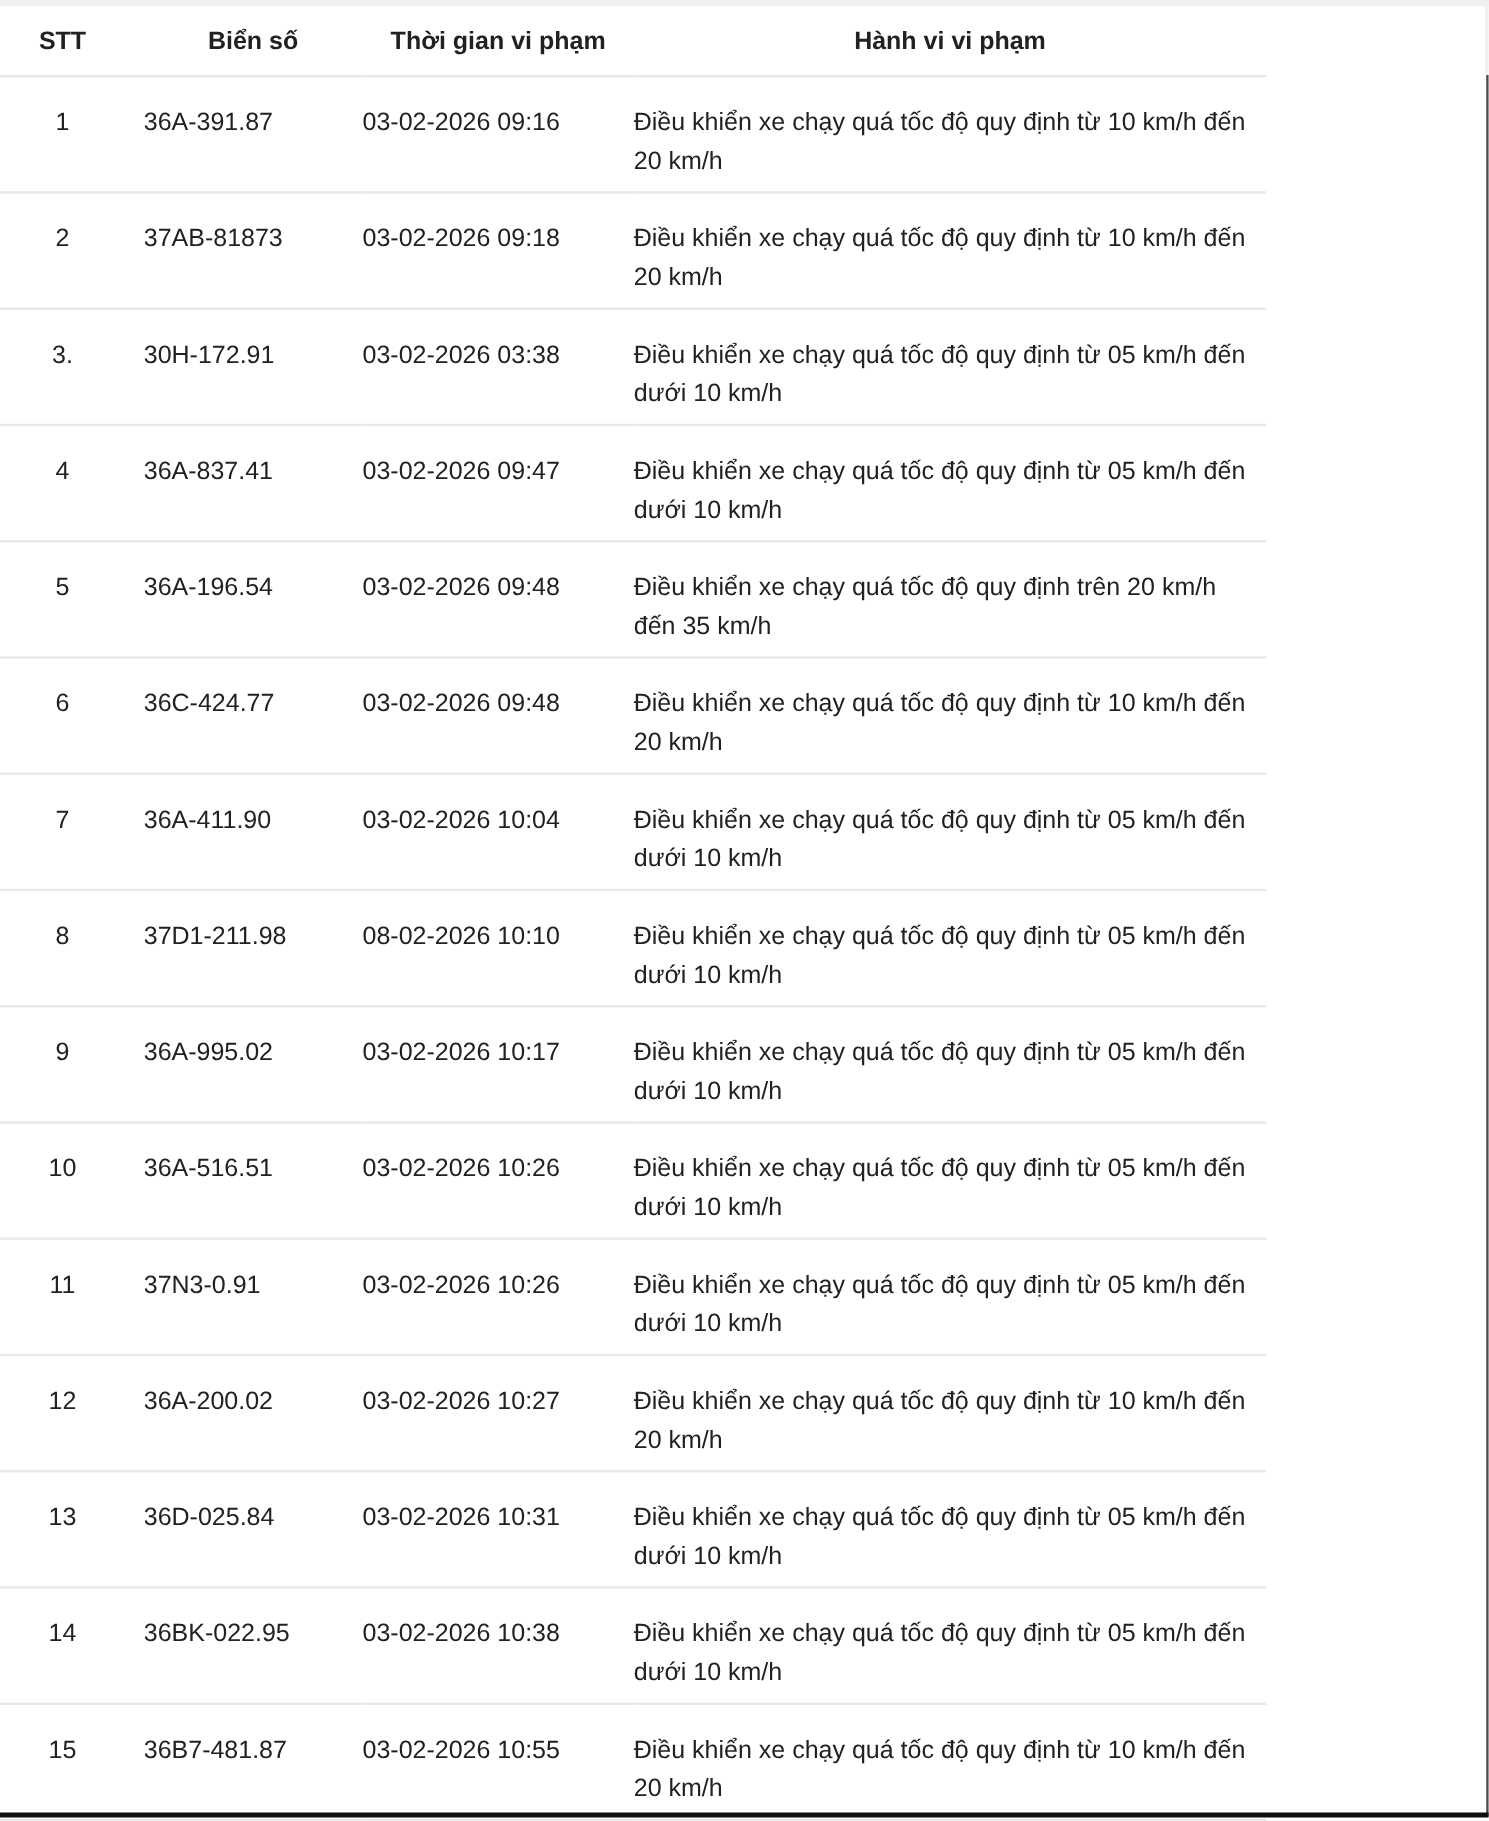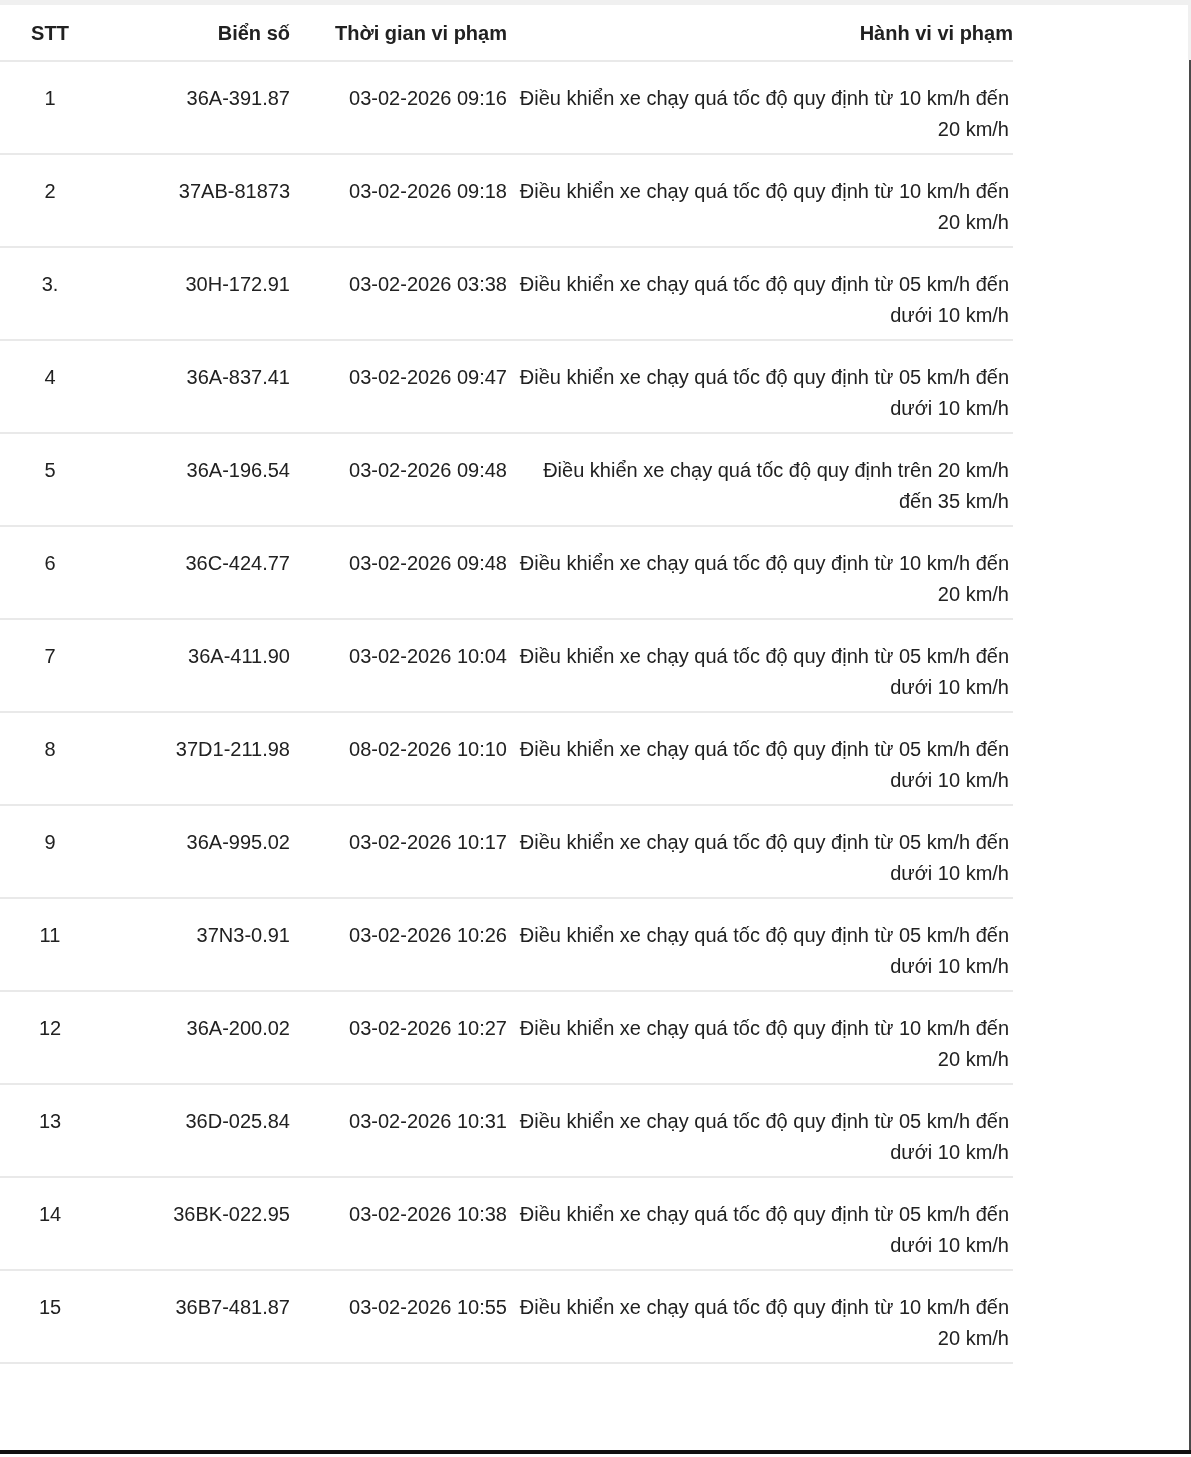--- a/index.html
+++ b/index.html
@@ -25,37 +25,36 @@
     padding-left: 32px;
   }
   col.c1 { width: 100px; }
   col.c2 { width: 190px; }
   col.c3 { width: 217px; }
   col.c4 { width: auto; }
   th {
     font-size: 20px;
     font-weight: bold;
     line-height: 28px;
-    text-align: right;
+    text-align: center;
     padding: 14px 0 13px 0;
     border-bottom: 2px solid #e9e9e9;
     color: #212121;
     white-space: nowrap;
     overflow: visible;
   }
   th.h-stt { text-align: center; }
   th.h-plate { padding-left: 15px; }
   td {
     vertical-align: top;
     font-size: 20px;
     line-height: 31px;
     padding: 21px 0 8px 0;
     border-bottom: 2px solid #e9e9e9;
     color: #212121;
-    text-align: right;
   }
   td.c-stt { text-align: center; }
   td.c-plate { padding-left: 15px; white-space: nowrap; }
   td.c-time { white-space: nowrap; margin-top: 32px; }
   td.c-behavior { padding-right: 4px; }
   .right-line {
     position: absolute;
     top: 60px;
     bottom: 4px;
     right: 0;
@@ -156,20 +155,26 @@
     <td class="c-behavior">Điều khiển xe chạy quá tốc độ quy định từ 05 km/h đến dưới 10 km/h</td>
   </tr>
 
   <tr>
     <td class="c-stt">9</td>
     <td class="c-plate">36A-995.02</td>
     <td class="c-time">03-02-2026 10:17</td>
     <td class="c-behavior">Điều khiển xe chạy quá tốc độ quy định từ 05 km/h đến dưới 10 km/h</td>
   </tr>
 
+  <tr>
+    <td class="c-stt">10</td>
+    <td class="c-plate">36A-516.51</td>
+    <td class="c-time">03-02-2026 10:26</td>
+    <td class="c-behavior">Điều khiển xe chạy quá tốc độ quy định từ 05 km/h đến dưới 10 km/h</td>
+  </tr>
 
   <tr>
     <td class="c-stt">11</td>
     <td class="c-plate">37N3-0.91</td>
     <td class="c-time">03-02-2026 10:26</td>
     <td class="c-behavior">Điều khiển xe chạy quá tốc độ quy định từ 05 km/h đến dưới 10 km/h</td>
   </tr>
 
   <tr>
     <td class="c-stt">12</td>

